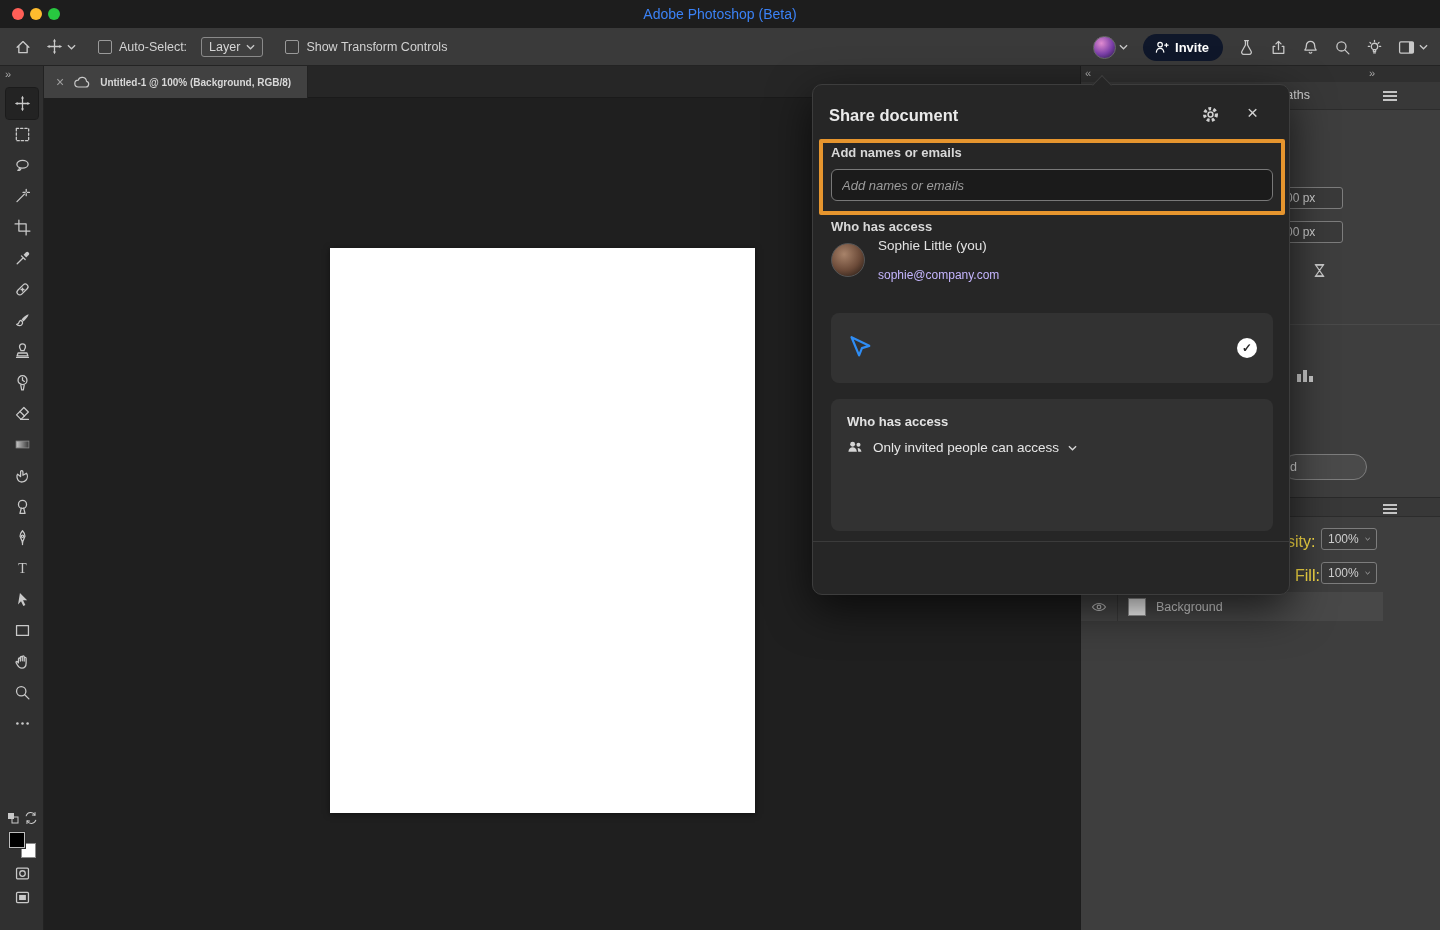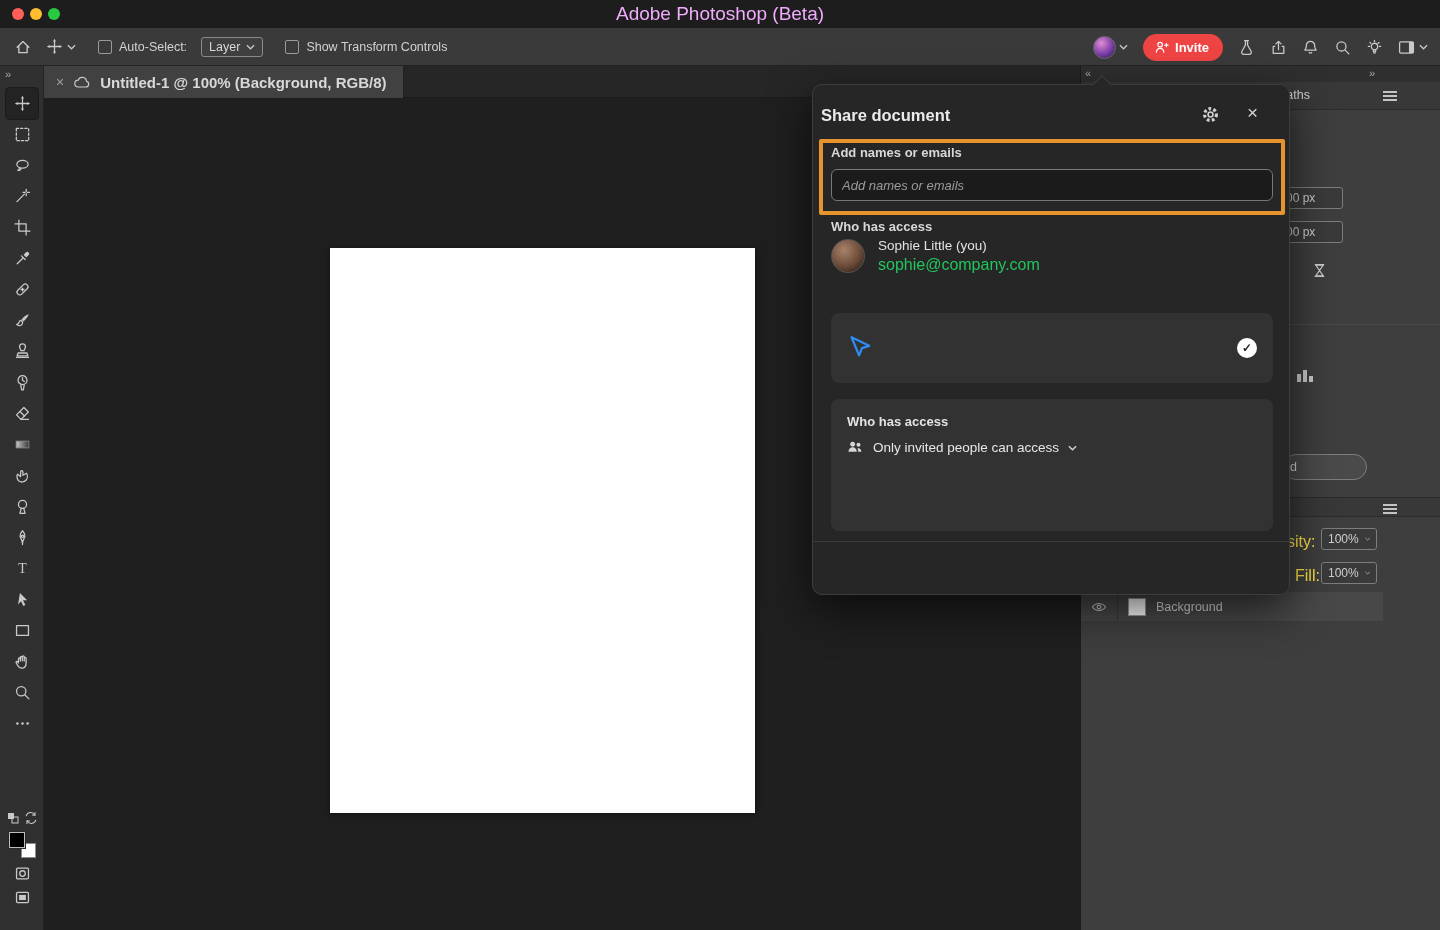--- a/index.html
+++ b/index.html
@@ -2,37 +2,37 @@
 <html><head>
 <meta charset="utf-8">
 <style>
   *{margin:0;padding:0;box-sizing:border-box}
   html,body{width:1440px;height:930px;background:#1f1f1f;font-family:"Liberation Sans",sans-serif;overflow:hidden;color:#d0d0d0}
   svg{display:block}
   .ico path,.ico rect,.ico circle,.ico ellipse{stroke:#c9c9c9;fill:none;stroke-width:1.2;stroke-linecap:round;stroke-linejoin:round}
   .ico .fill{fill:#c9c9c9;stroke:none}
   
   #titlebar{position:absolute;top:0;left:0;width:1440px;height:28px;background:#1d1d1d;display:flex;align-items:center;justify-content:center}
-  #titlebar .title{font-size:19px;color:#f0abfc}
+  #titlebar .title{font-size:14px;color:#3b82f6}
   .traffic{position:absolute;top:8px;width:12px;height:12px;border-radius:50%}
   
   #optionsbar{position:absolute;top:28px;left:0;width:1440px;height:38px;background:#3a3a3a;border-bottom:1px solid #232323;display:flex;align-items:center}
   .opts-left{display:flex;align-items:center;gap:14px;padding-left:14px}
   .opts-right{position:absolute;right:12px;top:0;height:38px;display:flex;align-items:center;gap:15px}
   .cb{width:14px;height:14px;border:1px solid #9a9a9a;border-radius:2px;background:transparent}
   .opt-label{font-size:12.5px;color:#d2d2d2}
   .dropdown{display:flex;align-items:center;gap:6px;border:1px solid #8a8a8a;border-radius:3px;background:#3f3f3f;height:20px;padding:0 7px;font-size:12.5px;color:#d6d6d6}
   .chevsvg{width:9px;height:6px}
-  .invite-btn{display:flex;align-items:center;gap:6px;background:#ef4444;border-radius:14px;height:27px;padding:0 14px 0 11px;color:#fff;font-size:13px;font-weight:bold}
+  .invite-btn{display:flex;align-items:center;gap:6px;background:#0f172a;border-radius:14px;height:27px;padding:0 14px 0 11px;color:#fff;font-size:13px;font-weight:bold}
   .avatar-sm{width:23px;height:23px;border-radius:50%;background:radial-gradient(circle at 35% 30%,#e08bd0,#7b3fa8 55%,#2c1d4e 95%);border:1px solid #6a6a6a}
   
   #tabbar{position:absolute;top:66px;left:44px;width:1036px;height:32px;background:#262626;border-bottom:1px solid #1a1a1a}
   .doc-tab{position:absolute;left:0;top:0;height:32px;display:flex;align-items:center;gap:9px;background:#414141;padding:0 16px 0 12px;border-right:1px solid #222}
   .doc-tab .close{color:#9f9f9f;font-size:14px;line-height:1}
-  .doc-tab .name{font-size:15px;font-weight:bold;color:#d8d8d8}
+  .doc-tab .name{font-size:10px;font-weight:bold;color:#d8d8d8}
   
   #leftdock{position:absolute;left:0;top:66px;width:44px;height:864px;background:#303030;border-right:1px solid #222}
   #leftdock .dock-collapse{position:absolute;left:5px;top:2px;font-size:11px;color:#a8a8a8}
   #tools{position:absolute;top:22px;left:0;width:44px;display:flex;flex-direction:column;align-items:center}
   .tool{width:32px;height:31px;display:flex;align-items:center;justify-content:center;border-radius:3px}
   .tool.active{background:#232323;outline:1px solid #1b1b1b}
   .bottom-controls{position:absolute;left:0;top:745px;width:44px;display:flex;flex-direction:column;align-items:center;gap:7px}
   .swatches{position:relative;width:27px;height:26px}
   .swatches .fg{position:absolute;left:0;top:0;width:16px;height:16px;background:#000;border:1px solid #bdbdbd;box-shadow:0 0 0 1px #2a2a2a}
   .swatches .bg{position:absolute;right:0;bottom:0;width:15px;height:15px;background:#fff;border:1px solid #8a8a8a}
@@ -48,31 +48,31 @@
   .fieldbox{position:absolute;height:22px;background:#3a3a3a;border:1px solid #7d7d7d;border-radius:3px;color:#cfcfcf;font-size:12px;display:flex;align-items:center;padding:0 6px;gap:6px}
   .panel2-head{position:absolute;left:0;top:431px;width:360px;height:20px;background:#383838;border-top:1px solid #2a2a2a;border-bottom:1px solid #2c2c2c}
   .layer-row{position:absolute;left:0;top:526px;width:302px;height:29px;background:#484848;display:flex;align-items:center;gap:10px;padding-left:10px}
   .layer-row .thumb{width:18px;height:18px;background:#fff;border:1px solid #9a9a9a}
   .layer-row .lname{font-size:12.5px;color:#dcdcdc}
   .partial-btn{position:absolute;left:202px;top:388px;width:84px;height:26px;border:1px solid #7d7d7d;border-radius:13px;background:#4a4a4a;font-size:12.5px;color:#d6d6d6;display:flex;align-items:center;padding-left:6px}
   .pct-label{position:absolute;font-size:16px;color:#fde047}
   
   #share-dialog{position:absolute;left:812px;top:84px;width:478px;height:511px;background:#262626;border:1px solid #3d3d3d;border-radius:10px;box-shadow:0 14px 44px rgba(0,0,0,.65);z-index:50}
   #share-dialog .arrow{position:absolute;left:282px;top:-7px;width:14px;height:14px;background:#262626;transform:rotate(45deg);border-left:1px solid #3d3d3d;border-top:1px solid #3d3d3d}
-  .dlg-title{position:absolute;left:8px;top:21px;font-size:16.5px;font-weight:bold;color:#eaeaea}
+  .dlg-title{position:absolute;left:16px;top:21px;font-size:16.5px;font-weight:bold;color:#eaeaea}
   .dlg-gear{position:absolute;left:388px;top:20px}
   .dlg-close{position:absolute;left:434px;top:17px;font-size:19px;color:#d2d2d2}
   .hl-orange{position:absolute;left:6px;top:54px;width:466px;height:76px;border:4px solid #e6952e;border-radius:2px;pointer-events:none;z-index:5}
   .dlg-label{position:absolute;left:18px;font-size:13px;font-weight:bold;color:#d8d8d8}
   #share-input{position:absolute;left:18px;top:84px;width:442px;height:32px;background:#1b1b1b;border:1px solid #787878;border-radius:6px;color:#e0e0e0;font-size:13px;padding:0 10px;font-family:"Liberation Sans",sans-serif}
   #share-input::placeholder{font-style:italic;color:#9b9b9b}
   .owner-row{position:absolute;left:18px;top:153px;display:flex;align-items:center;gap:13px}
   .avatar-lg{width:34px;height:34px;border-radius:50%;background:radial-gradient(circle at 38% 32%,#a8836a,#6b4a38 55%,#241a14 95%);border:1px solid #555}
   .owner-name{font-size:13.5px;color:#e2e2e2}
-  .owner-email{font-size:16px;color:#22c55e;margin-top:3px}
+  .owner-email{font-size:12px;color:#c4b5fd;margin-top:15px}
   .card{position:absolute;left:18px;width:442px;background:#323232;border-radius:8px}
   .collab-card{top:228px;height:70px}
   .collab-title{font-size:13.5px;font-weight:bold;color:#e8e8e8}
   .collab-desc{font-size:12.3px;color:#b2b2b2;line-height:1.45;margin-top:4px;width:300px}
   .link{color:#4f9bf5}
   .check-badge{position:absolute;right:16px;top:25px;width:20px;height:20px;border-radius:50%;background:#fff;color:#262626;font-size:12px;font-weight:bold;display:flex;align-items:center;justify-content:center}
   .access-card{top:314px;height:132px}
   .access-head{font-size:13px;font-weight:bold;color:#e2e2e2;padding:15px 0 0 16px}
   .access-row{display:flex;align-items:center;gap:9px;padding:11px 0 0 16px;font-size:13.5px;color:#e6e6e6}
   .copylink-btn{position:absolute;left:16px;top:80px;width:410px;height:33px;border:1.5px solid #dedede;border-radius:17px;display:flex;align-items:center;justify-content:center;font-size:13.5px;font-weight:bold;color:#f2f2f2}

